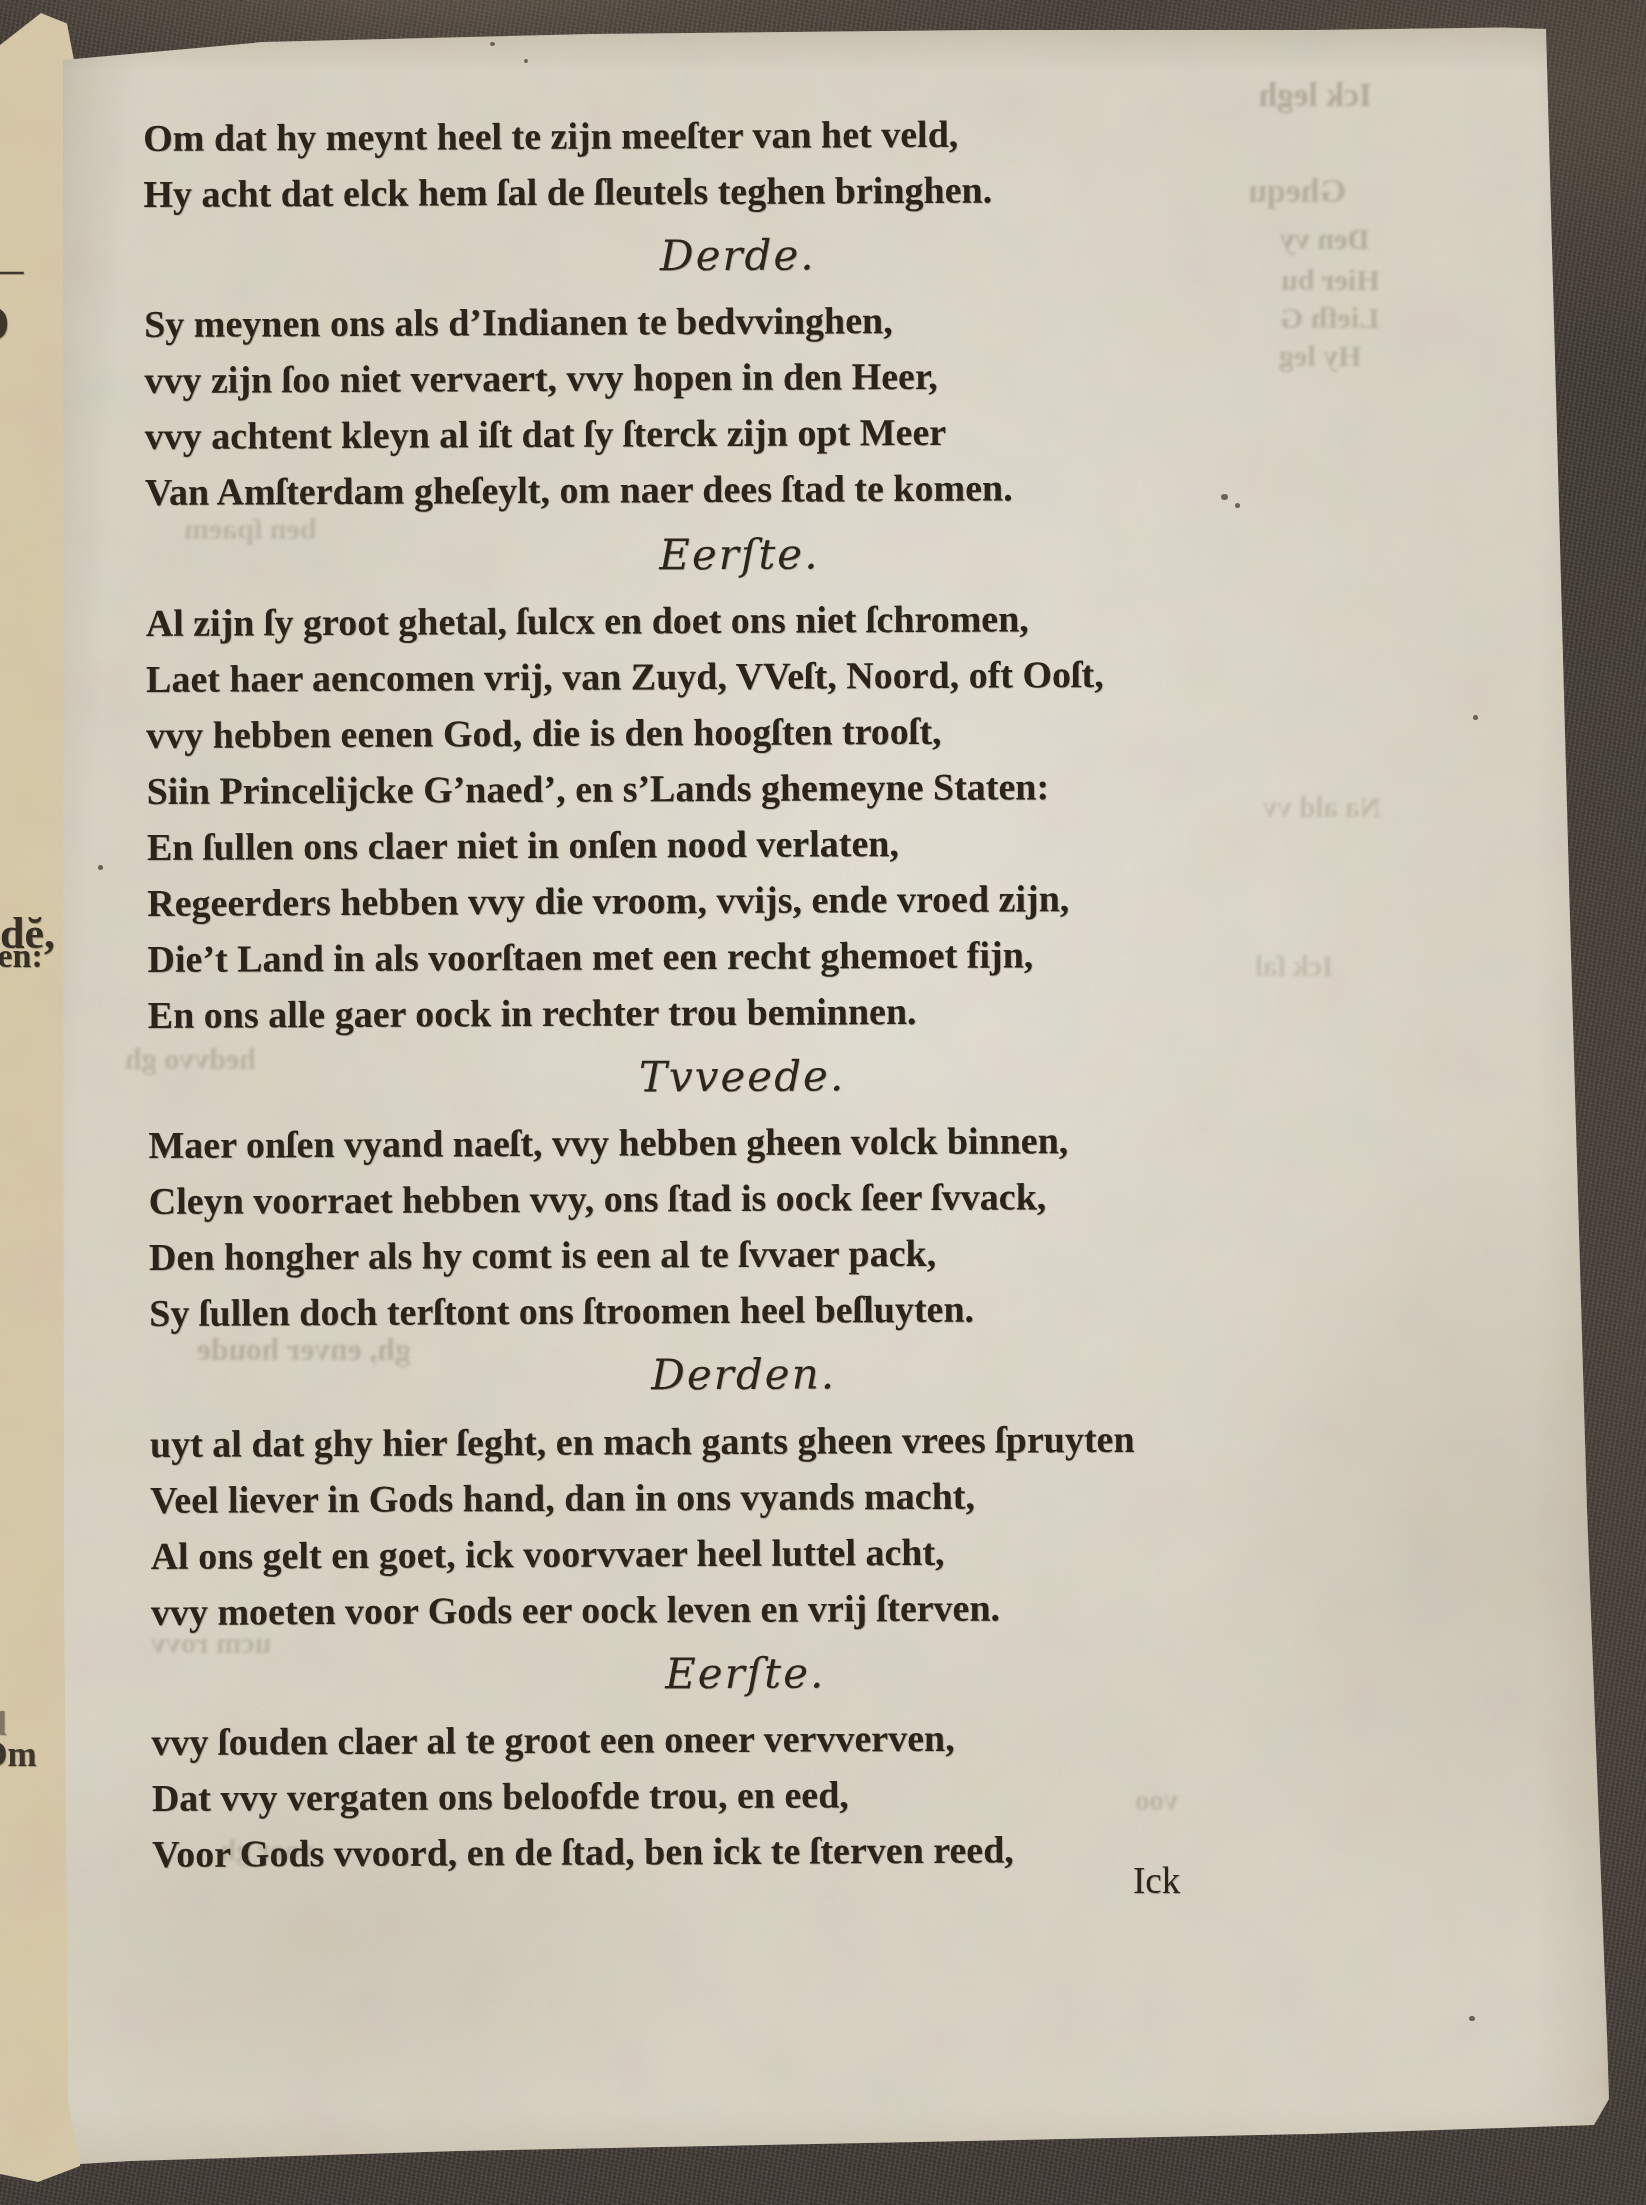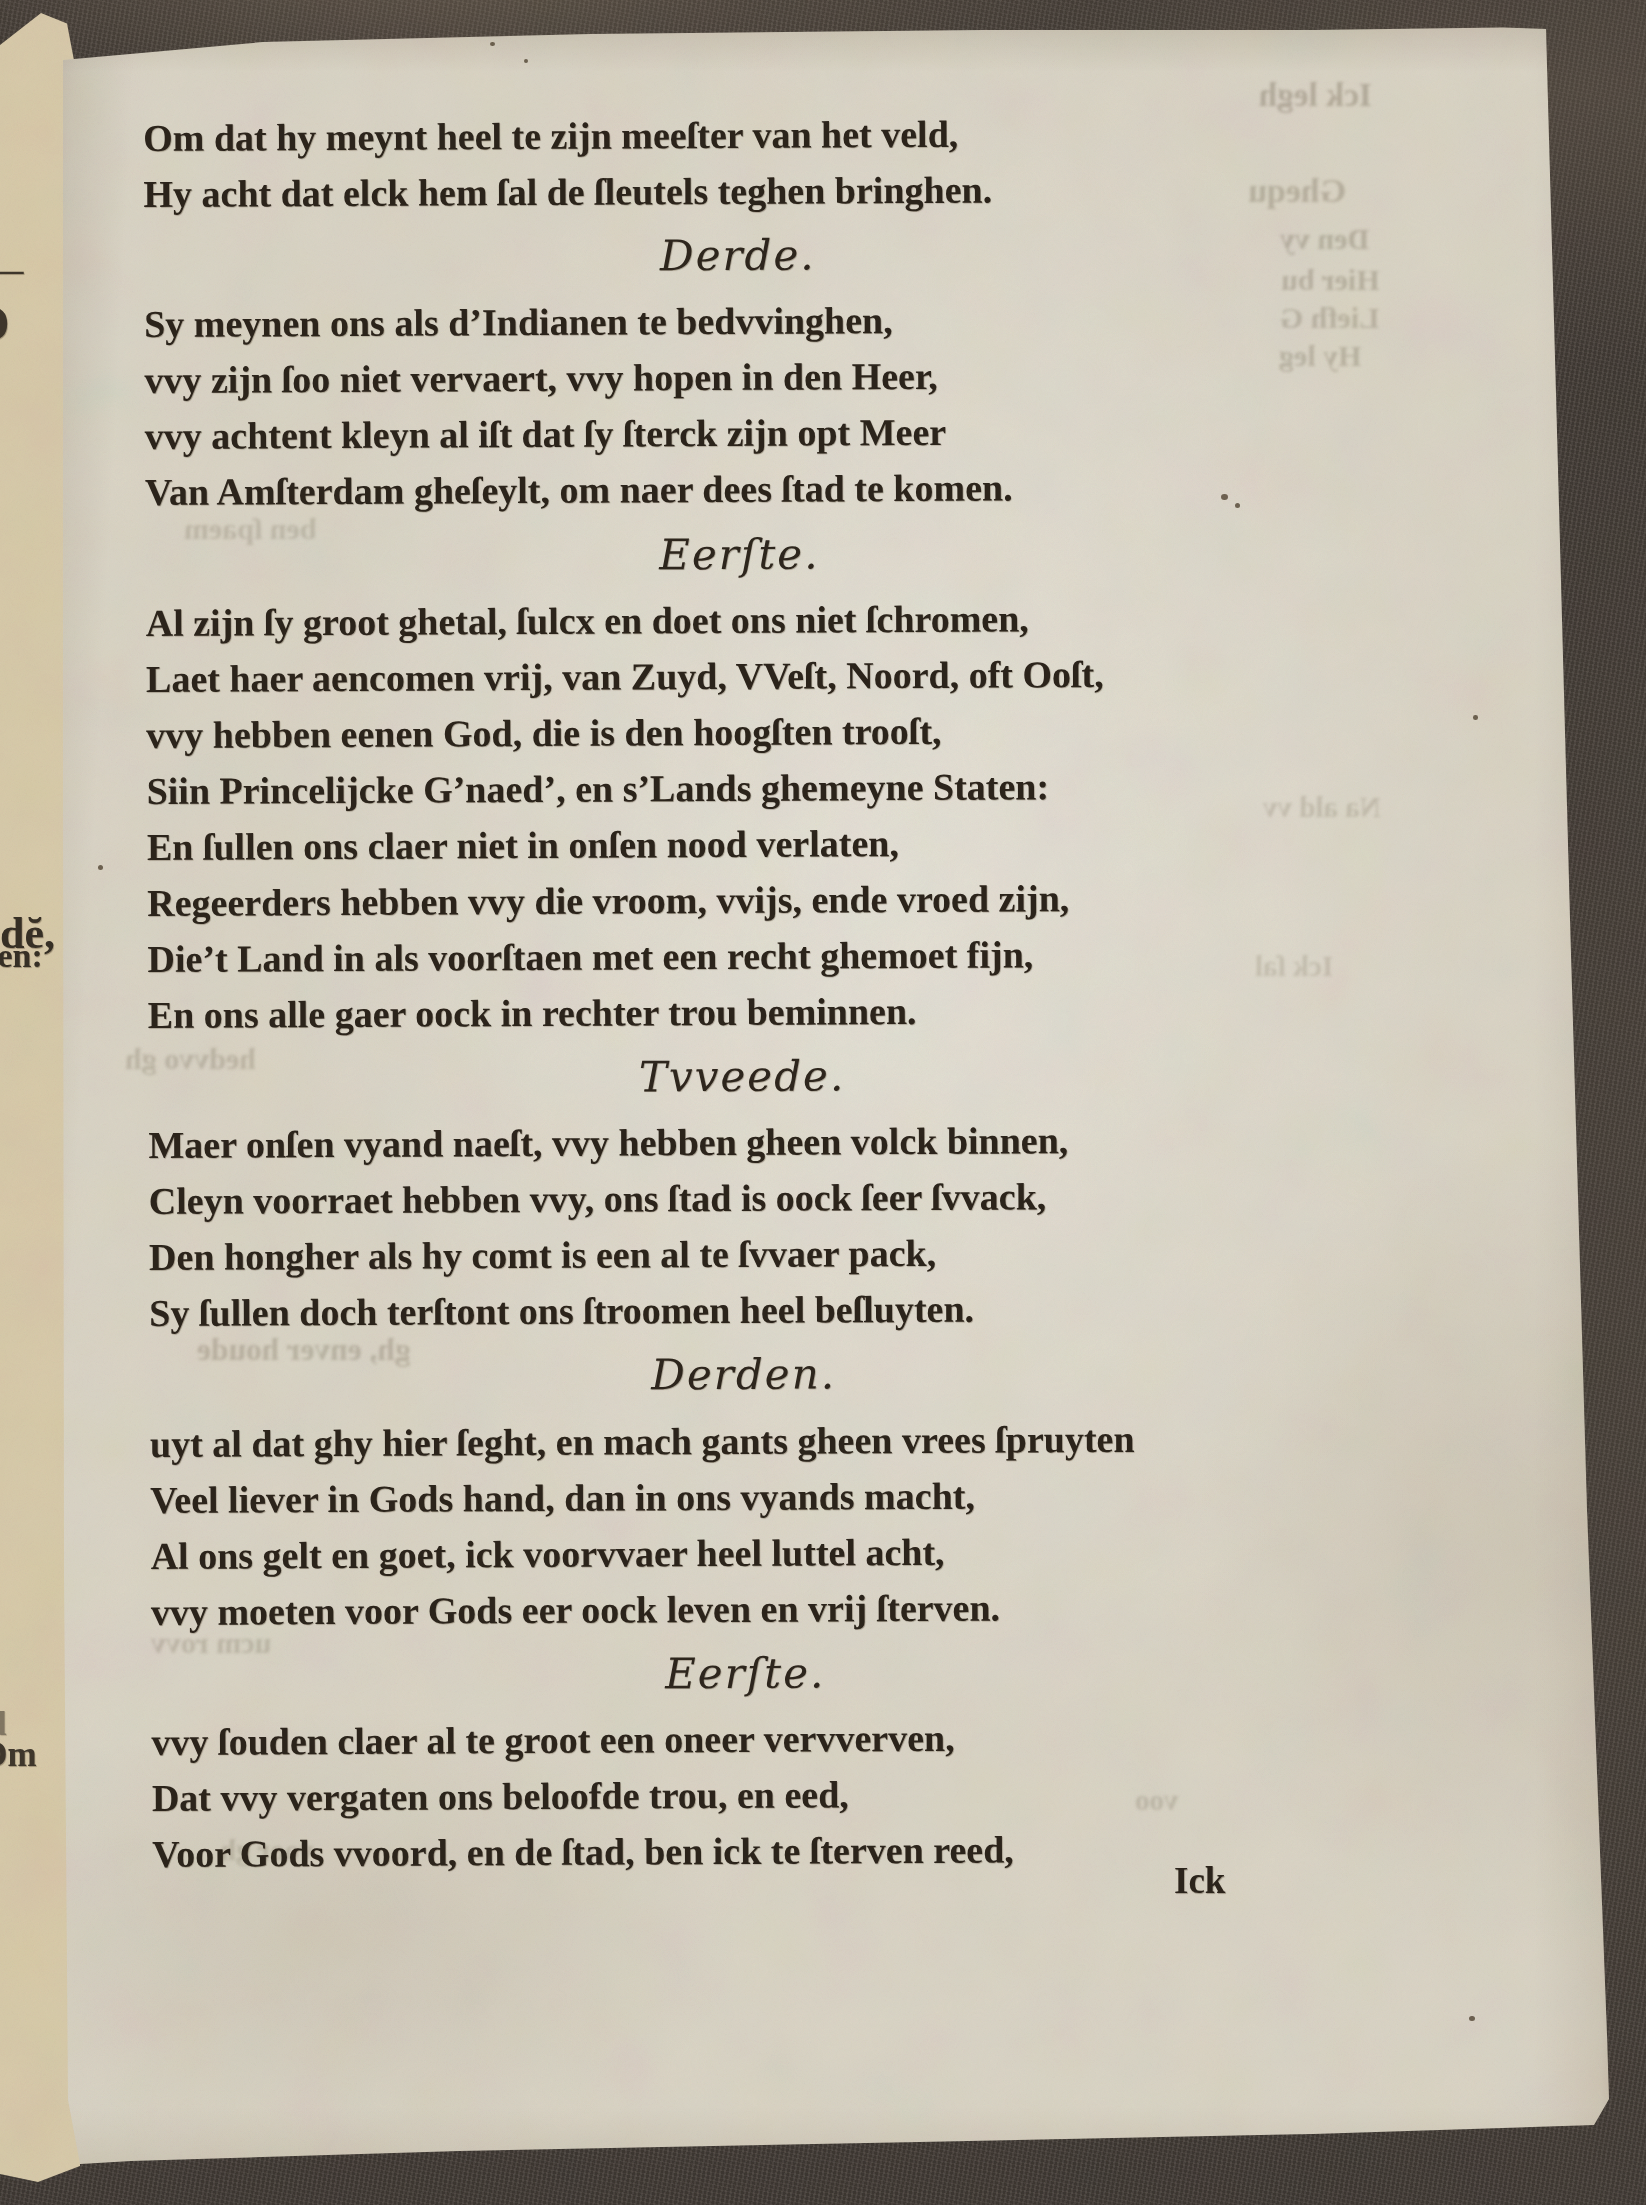--- a/index.html
+++ b/index.html
@@ -47,21 +47,21 @@
 
   .text-block{position:absolute;left:143px;top:110px;width:1188px;
     transform:rotate(-0.3deg);transform-origin:0 0;}
   .verse{height:56px;line-height:56px;font-size:38px;font-weight:bold;color:#2c241b;
     white-space:nowrap;text-shadow:0.7px 0.7px 0.7px rgba(62,48,30,.35);}
   .heading{height:56px;line-height:56px;margin:9.2px 0;font-size:42px;font-style:italic;
     font-weight:normal;text-align:center;color:#2e261d;letter-spacing:2px;
     font-family:"DejaVu Serif","Liberation Serif",serif;
     text-shadow:0.7px 0.7px 0.7px rgba(62,48,30,.35);}
 
-  .catchword{position:absolute;left:1174px;top:1859px;font-size:37px;font-weight:bold;
+  .catchword{position:absolute;left:1133px;top:1859px;font-size:37px;font-weight:normal;
     color:#2c241b;text-shadow:0.7px 0.7px 0.7px rgba(62,48,30,.35);}
 
   .ghost{position:absolute;font-weight:bold;color:#8f8673;white-space:nowrap;
     transform:scaleX(-1);filter:blur(1.7px);opacity:.5;}
 
   .speck{position:absolute;background:#4a3c2a;border-radius:50%;opacity:.75;}
 
   .noise{position:absolute;inset:0;pointer-events:none;mix-blend-mode:multiply;}
 </style>
 </head>

